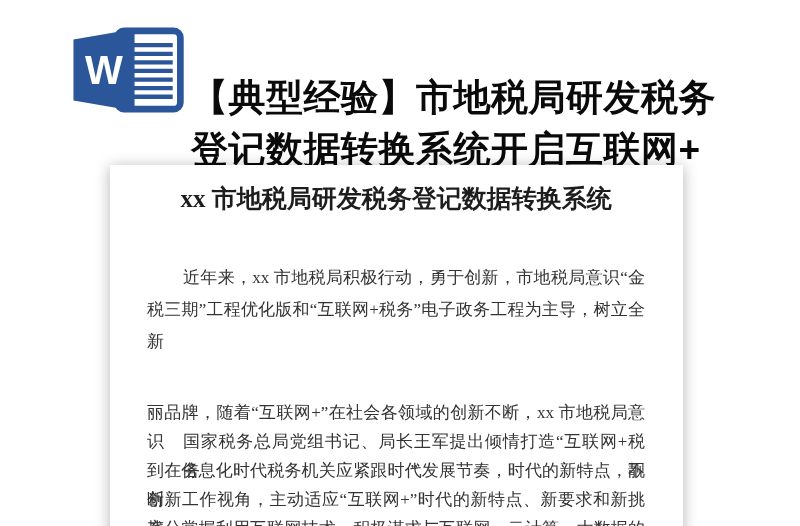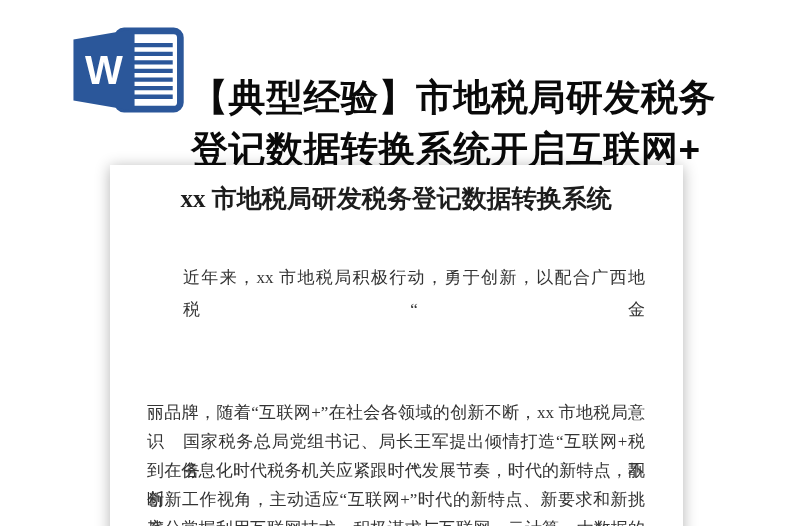--- a/index.html
+++ b/index.html
@@ -100,21 +100,22 @@
     <div>登记数据转换系统开启互联网+</div>
   </div>
 </div>
 
 <div class="doc-page">
 
   <div class="blk doc-title">xx 市地税局研发税务登记数据转换系统</div>
 
 
   <div class="blk p2">
-    <div class="line jl indent">近年来，xx 市地税局积极行动，勇于创新，以配合广西地税“金</div>
+    <div class="line jl indent">近年来，xx 市地税局积极行动，勇于创新，市地税局意识“金</div>
+    <div class="line jl">税三期”工程优化版和“互联网+税务”电子政务工程为主导，树立全新</div>
   </div>
 
 
   <div class="blk p3">
     <div class="line jl">丽品牌，随着“互联网+”在社会各领域的创新不断，xx 市地税局意识</div>
     <div class="line jl indent">国家税务总局党组书记、局长王军提出倾情打造“互联网+税务”靓</div>
     <div class="line jl">到在信息化时代税务机关应紧跟时代发展节奏，时代的新特点，不断</div>
     <div class="line jl">创新工作视角，主动适应“互联网+”时代的新特点、新要求和新挑战，</div>
     <div class="line jl">充分掌握利用互联网技术，积极谋求与互联网、云计算、大数据的实</div>
   </div>

